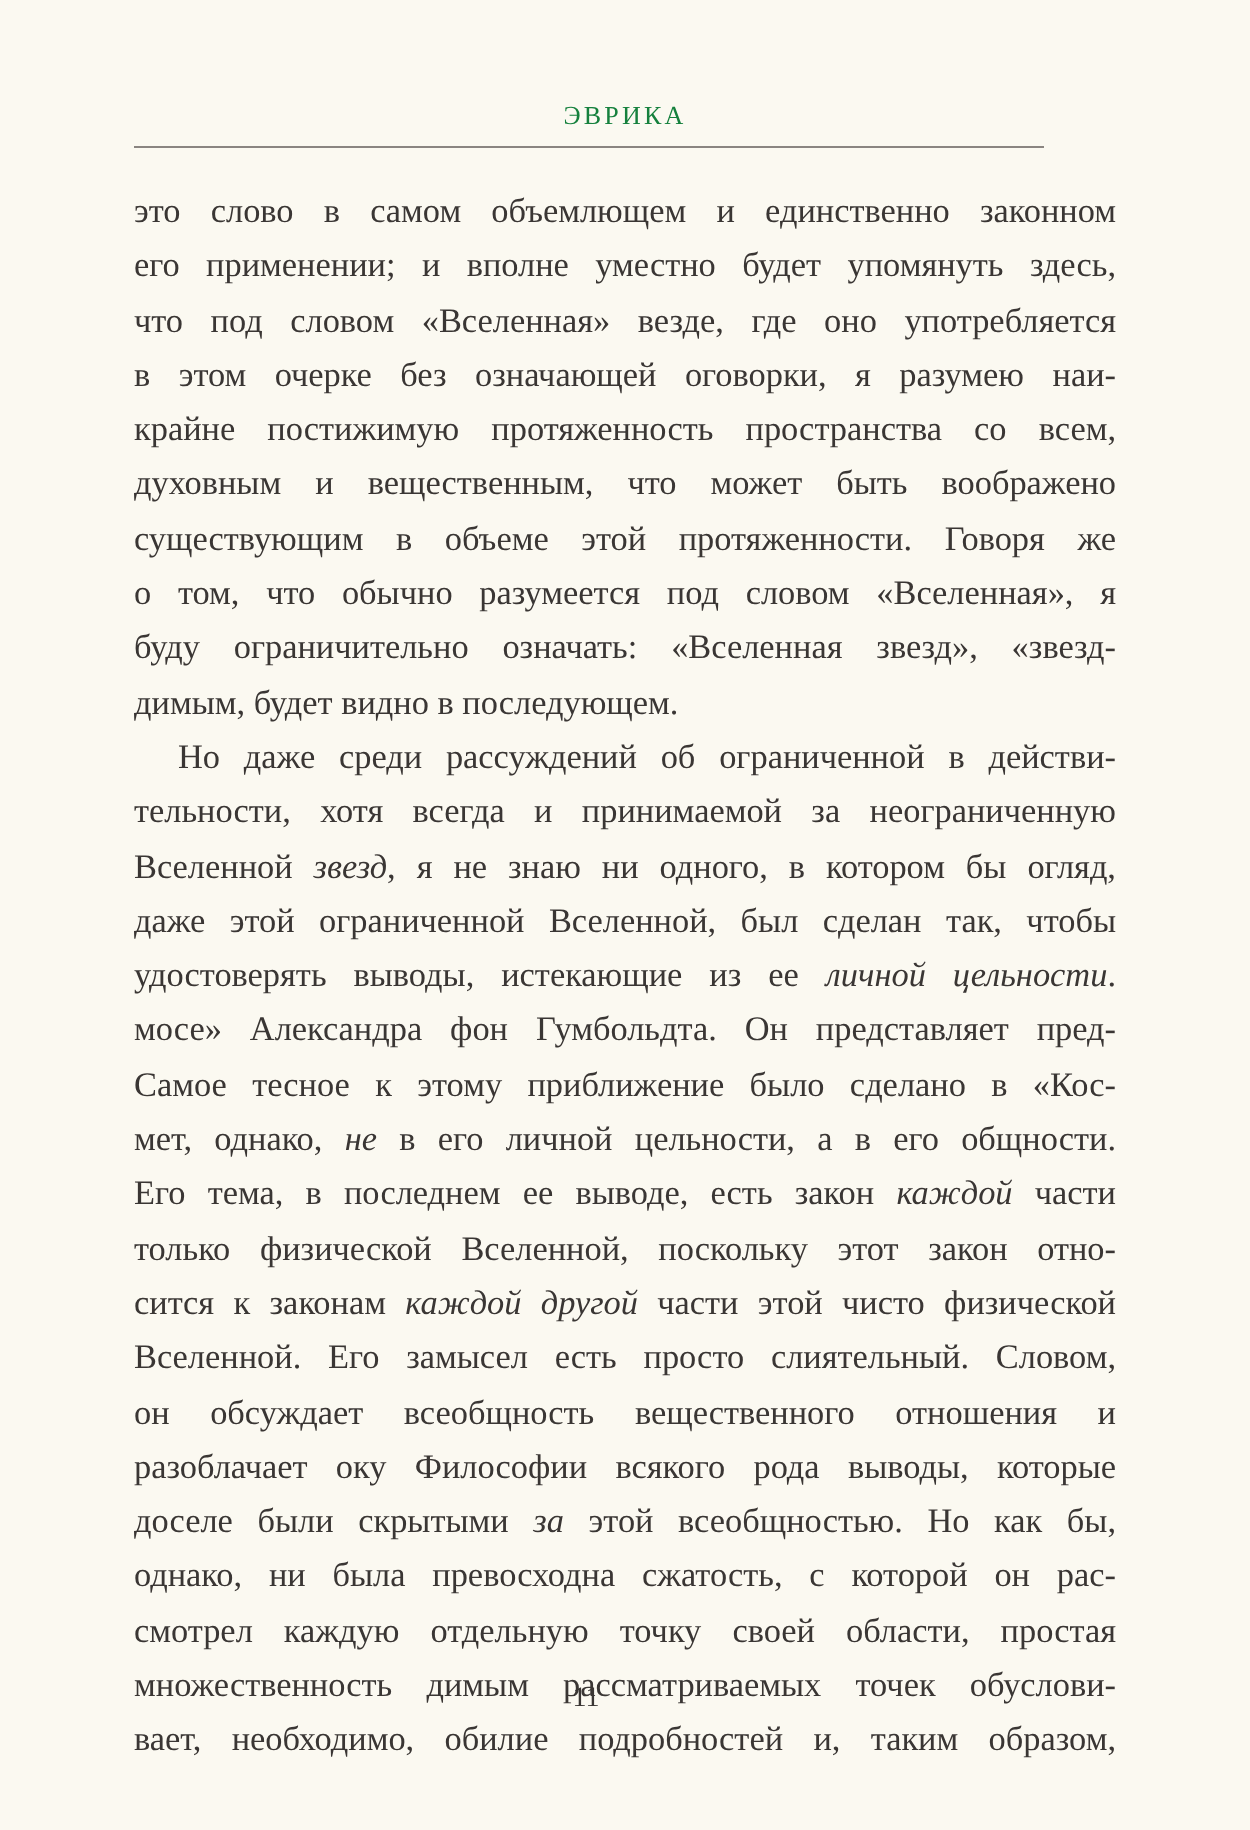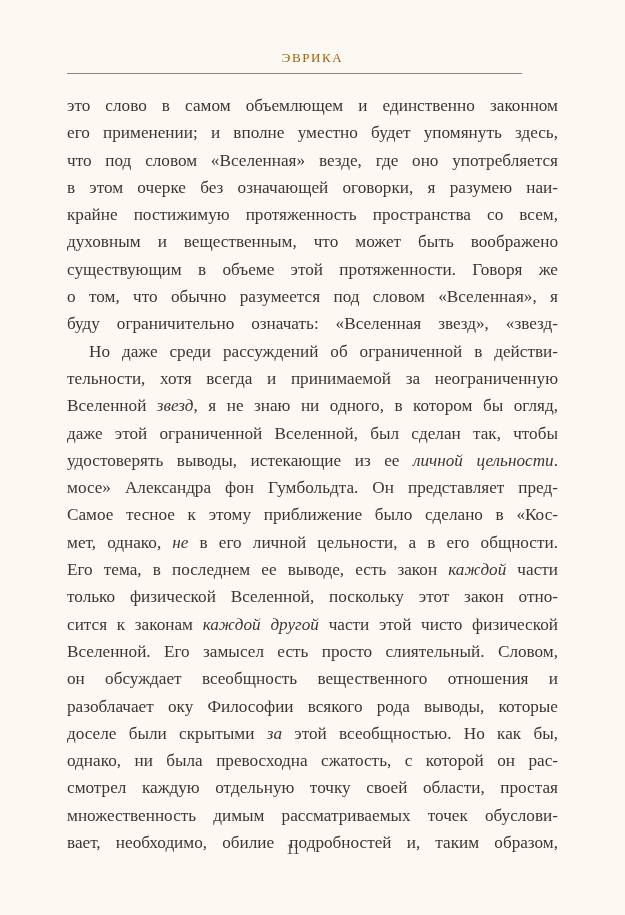--- a/index.html
+++ b/index.html
@@ -6,21 +6,21 @@
   body {
     width:625px; height:915px; overflow:hidden;
     background:#fbf9f1;
     font-family:"Liberation Serif","DejaVu Serif",serif;
     color:#3a3634;
     position:relative;
   }
   .running-head {
     position:absolute; top:50px; left:0; width:625px;
     text-align:center; font-size:13px; letter-spacing:1.6px;
-    color:#a16207;
+    color:#15803d;
   }
   .rule {
     position:absolute; top:73px; left:67px; width:455px; height:0;
     border-top:1px solid #8a8581;
   }
   .body-text {
     position:absolute; top:92px; left:67px; width:491px;
   }
   .line {
     display:block; height:27.3px; line-height:27.3px;
@@ -44,20 +44,21 @@
 <div class="body-text" id="body">
     <span class="line"><span>это слово в самом объемлющем и единственно законном</span></span>
     <span class="line"><span>его применении; и вполне уместно будет упомянуть здесь,</span></span>
     <span class="line"><span>что под словом «Вселенная» везде, где оно употребляется</span></span>
     <span class="line"><span>в этом очерке без означающей оговорки, я разумею наи-</span></span>
     <span class="line"><span>крайне постижимую протяженность пространства со всем,</span></span>
     <span class="line"><span>духовным и вещественным, что может быть воображено</span></span>
     <span class="line"><span>существующим в объеме этой протяженности. Говоря же</span></span>
     <span class="line"><span>о том, что обычно разумеется под словом «Вселенная», я</span></span>
     <span class="line"><span>буду ограничительно означать: «Вселенная звезд», «звезд-</span></span>
+    <span class="line last"><span>димым, будет видно в последующем.</span></span>
     <span class="line indent"><span>Но даже среди рассуждений об ограниченной в действи-</span></span>
     <span class="line"><span>тельности, хотя всегда и принимаемой за неограниченную</span></span>
     <span class="line"><span>Вселенной </span><i>звезд</i><span>, я не знаю ни одного, в котором бы огляд,</span></span>
     <span class="line"><span>даже этой ограниченной Вселенной, был сделан так, чтобы</span></span>
     <span class="line"><span>удостоверять выводы, истекающие из ее </span><i>личной цельности</i><span>.</span></span>
     <span class="line"><span>мосе» Александра фон Гумбольдта. Он представляет пред-</span></span>
     <span class="line"><span>Самое тесное к этому приближение было сделано в «Кос-</span></span>
     <span class="line"><span>мет, однако, </span><i>не</i><span> в его личной цельности, а в его общности.</span></span>
     <span class="line"><span>Его тема, в последнем ее выводе, есть закон </span><i>каждой</i><span> части</span></span>
     <span class="line"><span>только физической Вселенной, поскольку этот закон отно-</span></span>

